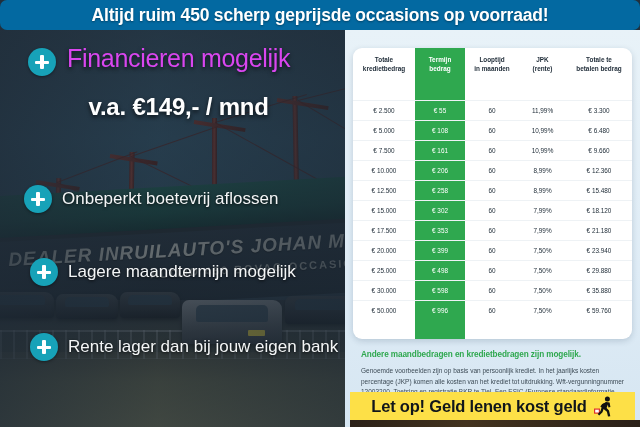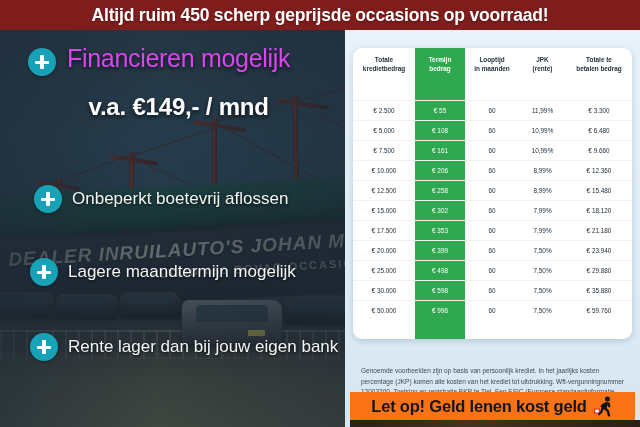--- a/index.html
+++ b/index.html
@@ -136,25 +136,26 @@
     left: 0; top: 0; width: 350px; height: 427px;
     background: linear-gradient(90deg, rgba(30,42,54,.80) 0%, rgba(28,40,52,.55) 45%, rgba(28,40,52,.72) 100%);
   }
 
   
   .header {
     position: absolute;
     left: 0; top: 0;
     width: 640px;
     height: 30px;
-    background: #7f1d1d;
+    background: #0369a1;
     display: flex;
     align-items: center;
     justify-content: center;
     z-index: 20;
+    border-radius: 7px;
   }
   .header-title {
     color: #ffffff;
     font-size: 17.5px;
     font-weight: bold;
     letter-spacing: -0.2px;
     text-shadow: 0 1px 2px rgba(0,0,0,.35);
     white-space: nowrap;
   }
 
@@ -213,21 +214,21 @@
   .headline-sub {
     color: #ffffff;
     font-size: 24px;
     font-weight: bold;
     letter-spacing: -0.2px;
     text-shadow: 0 2px 4px rgba(0,0,0,.7);
     white-space: nowrap;
     margin-top: 20px;
     text-align: center;
   }
-  .f2 { left: 34px; top: 155px; }
+  .f2 { left: 24px; top: 155px; }
   .f3 { left: 30px; top: 228px; }
   .f4 { left: 30px; top: 303px; }
 
   
   .right {
     position: absolute;
     left: 345px; top: 30px;
     width: 295px;
     height: 397px;
     background: linear-gradient(#e8f2f8 0%, #dfecf6 60%, #d6e6f2 100%);
@@ -297,21 +298,21 @@
     font-size: 6.5px;
     line-height: 1.62;
     text-align: left;
   }
 
   .warning {
     position: absolute;
     left: 350px; top: 392px;
     width: 285px;
     height: 28px;
-    background: #f97316;
+    background: #fde047;
     display: flex;
     align-items: center;
     justify-content: center;
     gap: 7px;
     z-index: 15;
   }
   .warning-text {
     color: #11161b;
     font-size: 16.5px;
     font-weight: bold;
@@ -548,20 +549,21 @@
             <td></td>
             <td class="hl"></td>
             <td></td>
             <td></td>
             <td></td>
           </tr>
         </tbody>
       </table>
     </div>
 
+    <div class="note-title">Andere maandbedragen en kredietbedragen zijn mogelijk.</div>
     <div class="note-body">Genoemde voorbeelden zijn op basis van persoonlijk krediet. In het jaarlijks kosten percentage (JKP) komen alle kosten van het krediet tot uitdrukking. Wft-vergunningnummer 12003200. Toetsing en registratie BKR te Tiel. Een ESIC (Europese standaardinformatie inzake consumptief krediet ) stellen wij graag voor je op.</div>
   </div>
 
   <div class="right-edge-photo"></div>
   <div class="bottom-strip"></div>
 
   <div class="warning">
     <div class="warning-text">Let op! Geld lenen kost geld</div>
     <span class="runner">
       <svg width="20" height="21" viewBox="0 0 20 21">

